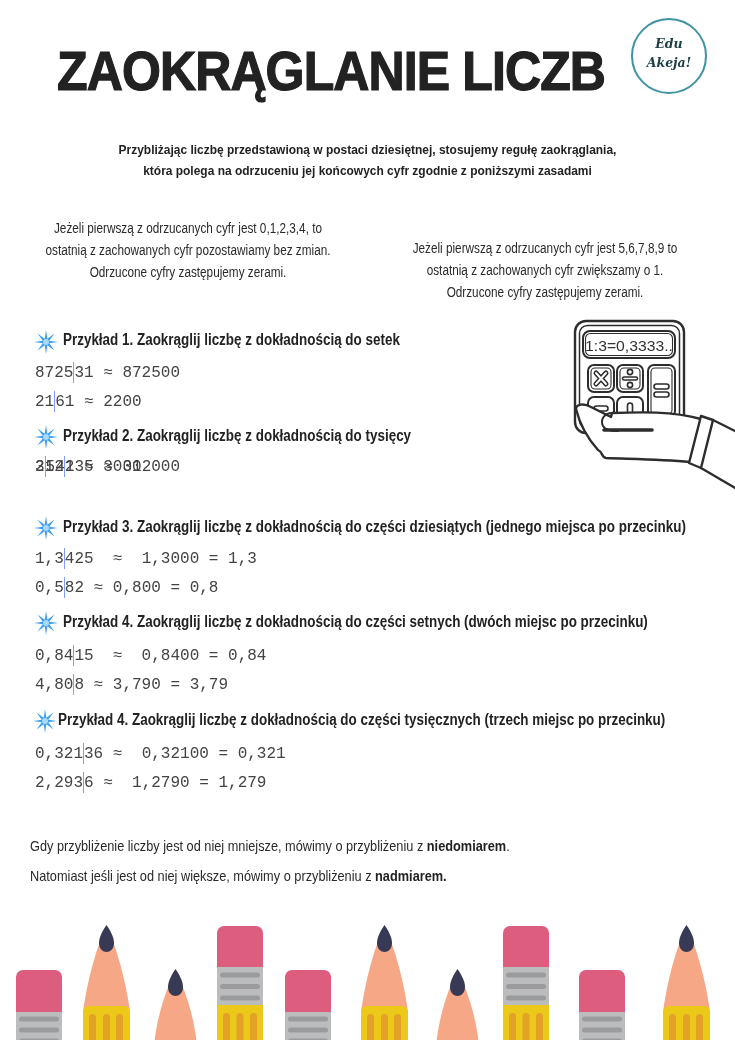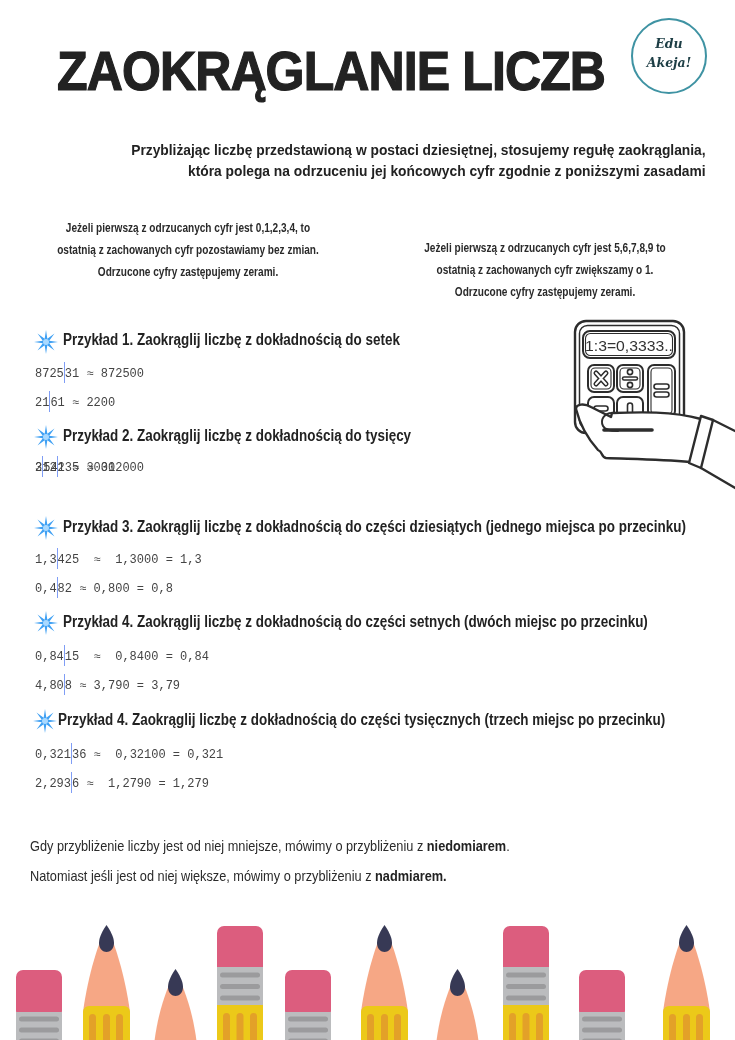--- a/index.html
+++ b/index.html
@@ -18,41 +18,41 @@
       transform: scaleX(0.91); transform-origin: left top;
       -webkit-text-stroke: 1.2px #222;
     }
     .logo { left: 630px; top: 17px; width: 78px; height: 78px; font-weight: bold; }
     .logo-text {
       position: absolute; left: 0; width: 78px; text-align: center;
       font-family: "DejaVu Serif", serif; font-style: italic;
       font-size: 12.5px; color: #1d3e45; line-height: 15px;
     }
     .intro {
-      left: 0; top: 139px; width: 735px; text-align: right;
-      font-weight: 700; font-size: 15px; line-height: 21px; color: #222;
+      left: 0; top: 139px; width: 735px; text-align: center;
+      font-weight: 700; font-size: 13px; line-height: 21px; color: #222;
     }
     .intro .ln { display: block; white-space: nowrap; transform: scaleX(0.92); transform-origin: center; }
     .rule {
       top: 217px; text-align: center;
-      font-weight: 700; font-size: 12px; line-height: 22px; color: #2a2a2a;
+      font-weight: 400; font-size: 14px; line-height: 22px; color: #2a2a2a;
     }
     .rule .ln { display: block; white-space: nowrap; transform: scaleX(0.84); transform-origin: center; }
     .rule-left { left: 0; width: 376px; }
     .rule-right { left: 362px; width: 366px; margin-top: 20px; }
 
     .ex-head {
       left: 63px; height: 22px; line-height: 22px;
       font-weight: 700; font-size: 16px; color: #222; white-space: nowrap;
       transform: scaleX(0.84); transform-origin: left center;
     }
     .star { width: 24px; height: 24px; }
     .num {
       left: 35px; height: 22px; line-height: 22px;
-      font-family: "Liberation Mono", monospace; font-size: 12px; color: #444;
+      font-family: "Liberation Mono", monospace; font-size: 16px; color: #444;
       white-space: pre;
     }
     .marker {
       display: inline-block; width: 1px; height: 21px; background: #7f9df5;
       vertical-align: -6px;
     }
     .note {
       left: 30px; height: 22px; line-height: 22px;
       font-size: 15px; color: #2a2a2a; white-space: nowrap;
       transform: scaleX(0.85); transform-origin: left center;
@@ -147,21 +147,21 @@
 <div class="abs ex-head" style="top:425px">Przykład 2. Zaokrąglij liczbę z dokładnością do tysięcy</div>
 <div class="abs num" style="top:456px"><span>312</span><span class="marker"></span><span>235 ≈ 312000</span></div>
 <div class="abs num" style="top:456px"><span>2</span><span class="marker"></span><span>541 ≈ 3000</span></div>
 
 <svg class="abs star" style="left:34px; top:516px" viewBox="0 0 24 24">
   <polygon points="12,0 13.34,8.77 20.49,3.51 15.23,10.66 24,12 15.23,13.34 20.49,20.49 13.34,15.23 12,24 10.66,15.23 3.51,20.49 8.77,13.34 0,12 8.77,10.66 3.51,3.51 10.66,8.77" fill="#3fa0f3"></polygon>
   <circle cx="12" cy="12" r="3" fill="#a9d9ff"></circle>
 </svg>
 <div class="abs ex-head" style="top:516px">Przykład 3. Zaokrąglij liczbę z dokładnością do części dziesiątych (jednego miejsca po przecinku)</div>
 <div class="abs num" style="top:548px"><span>1,3</span><span class="marker"></span><span>425  ≈  1,3000 = 1,3</span></div>
-<div class="abs num" style="top:577px"><span>0,4</span><span class="marker"></span><span>82 ≈ 0,800 = 0,8</span></div>
+<div class="abs num" style="top:577px"><span>0,5</span><span class="marker"></span><span>82 ≈ 0,800 = 0,8</span></div>
 
 <svg class="abs star" style="left:34px; top:611px" viewBox="0 0 24 24">
   <polygon points="12,0 13.34,8.77 20.49,3.51 15.23,10.66 24,12 15.23,13.34 20.49,20.49 13.34,15.23 12,24 10.66,15.23 3.51,20.49 8.77,13.34 0,12 8.77,10.66 3.51,3.51 10.66,8.77" fill="#3fa0f3"></polygon>
   <circle cx="12" cy="12" r="3" fill="#a9d9ff"></circle>
 </svg>
 <div class="abs ex-head" style="top:611px">Przykład 4. Zaokrąglij liczbę z dokładnością do części setnych (dwóch miejsc po przecinku)</div>
 <div class="abs num" style="top:645px"><span>0,84</span><span class="marker"></span><span>15  ≈  0,8400 = 0,84</span></div>
 <div class="abs num" style="top:674px"><span>4,80</span><span class="marker"></span><span>8 ≈ 3,790 = 3,79</span></div>
 
 <svg class="abs star" style="left:33px; top:709px" viewBox="0 0 24 24">

